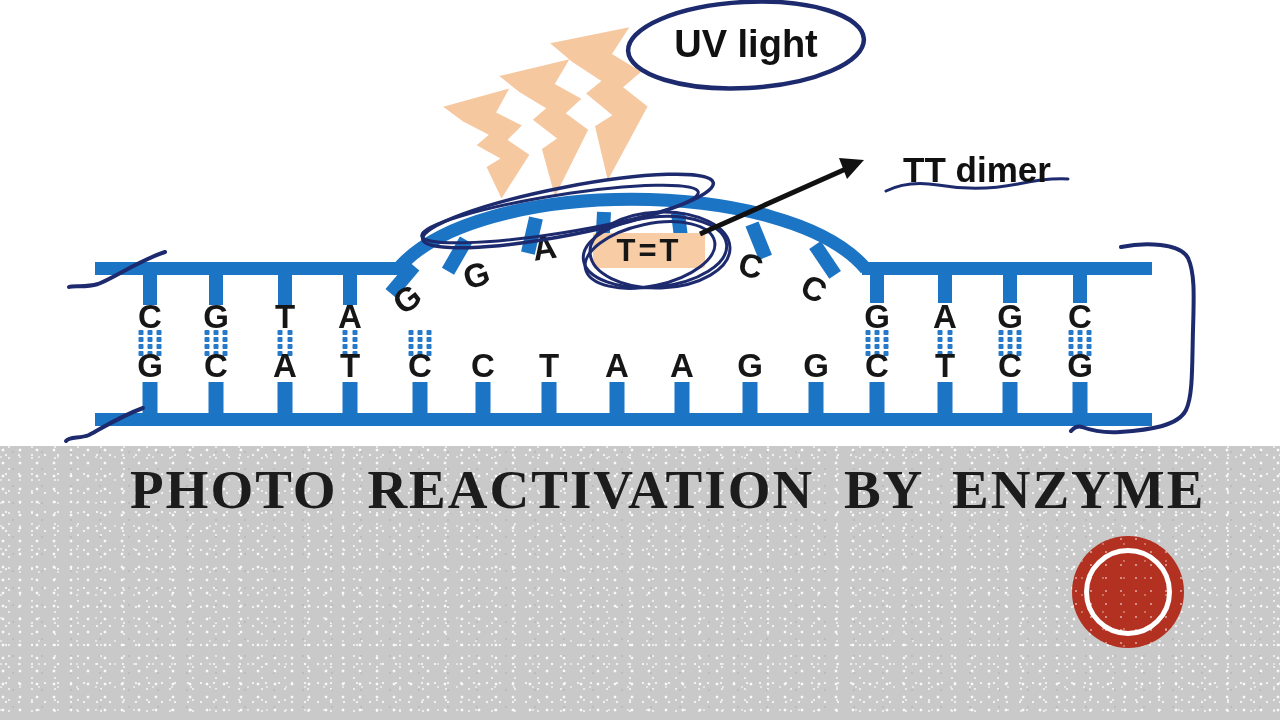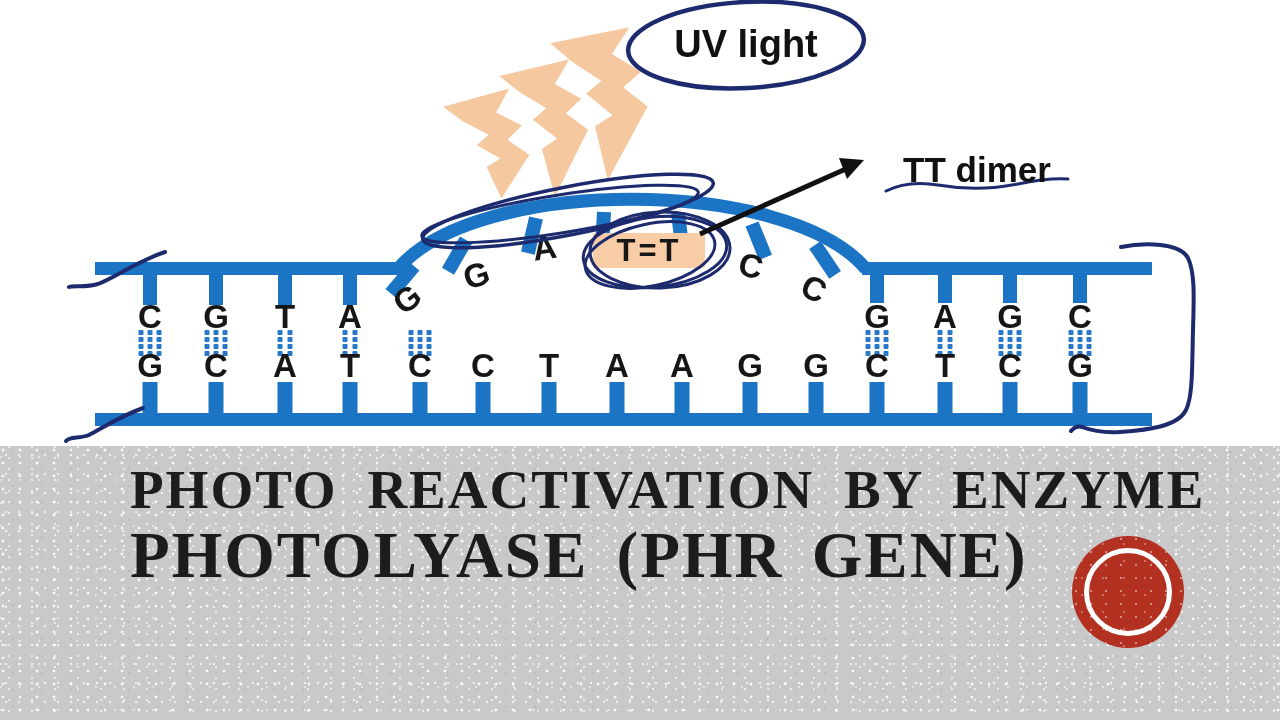--- a/index.html
+++ b/index.html
@@ -260,18 +260,17 @@
     <line x1="700" y1="234" x2="848" y2="168" stroke="#111111" stroke-width="5"></line>
     <polygon points="864,160 847,179 839,158" fill="#111111"></polygon>
   </g>
 
   <text class="dimertext" x="977" y="182">TT dimer</text>
 </svg>
 
 <div id="title-band">
   <div id="title-text">
     <div class="title-l1">PHOTO REACTIVATION BY ENZYME</div>
-    <div class="title-l2">PHOTOLYASE (PHR GENE)</div>
   </div>
   <div id="stamp">
     <div id="stamp-ring"></div>
   </div>
 </div>
 
 </body></html>

